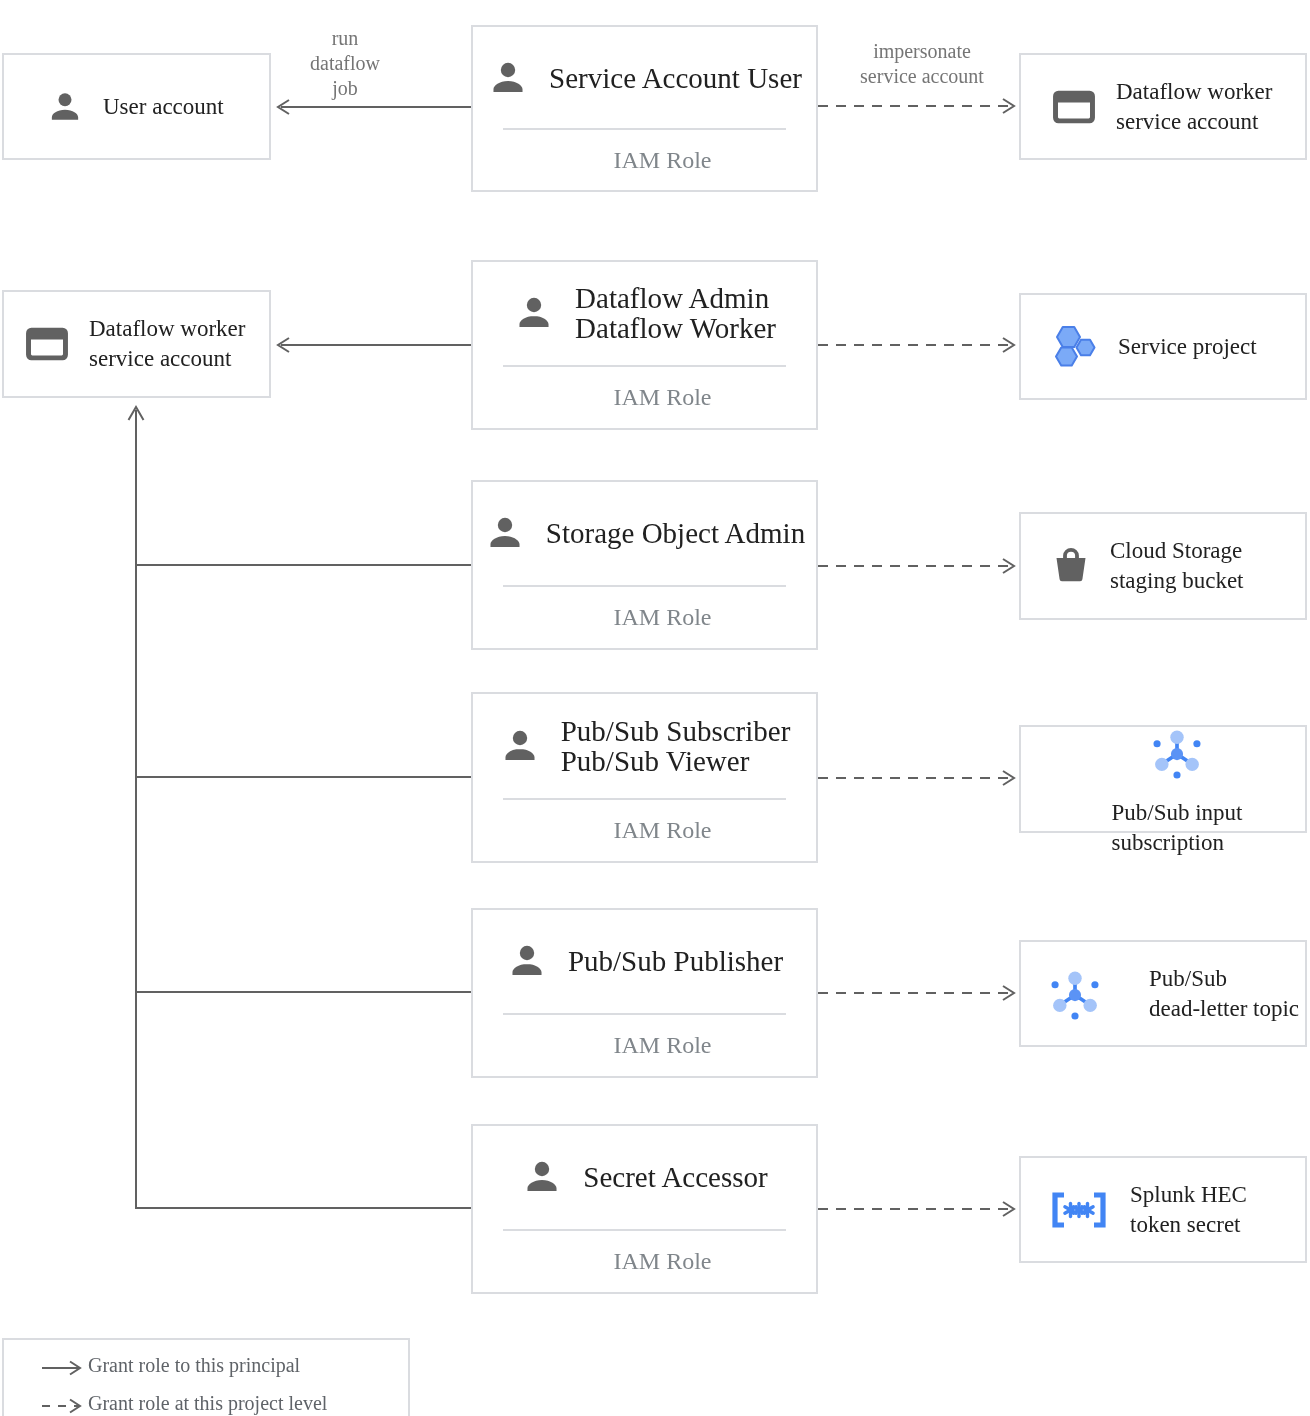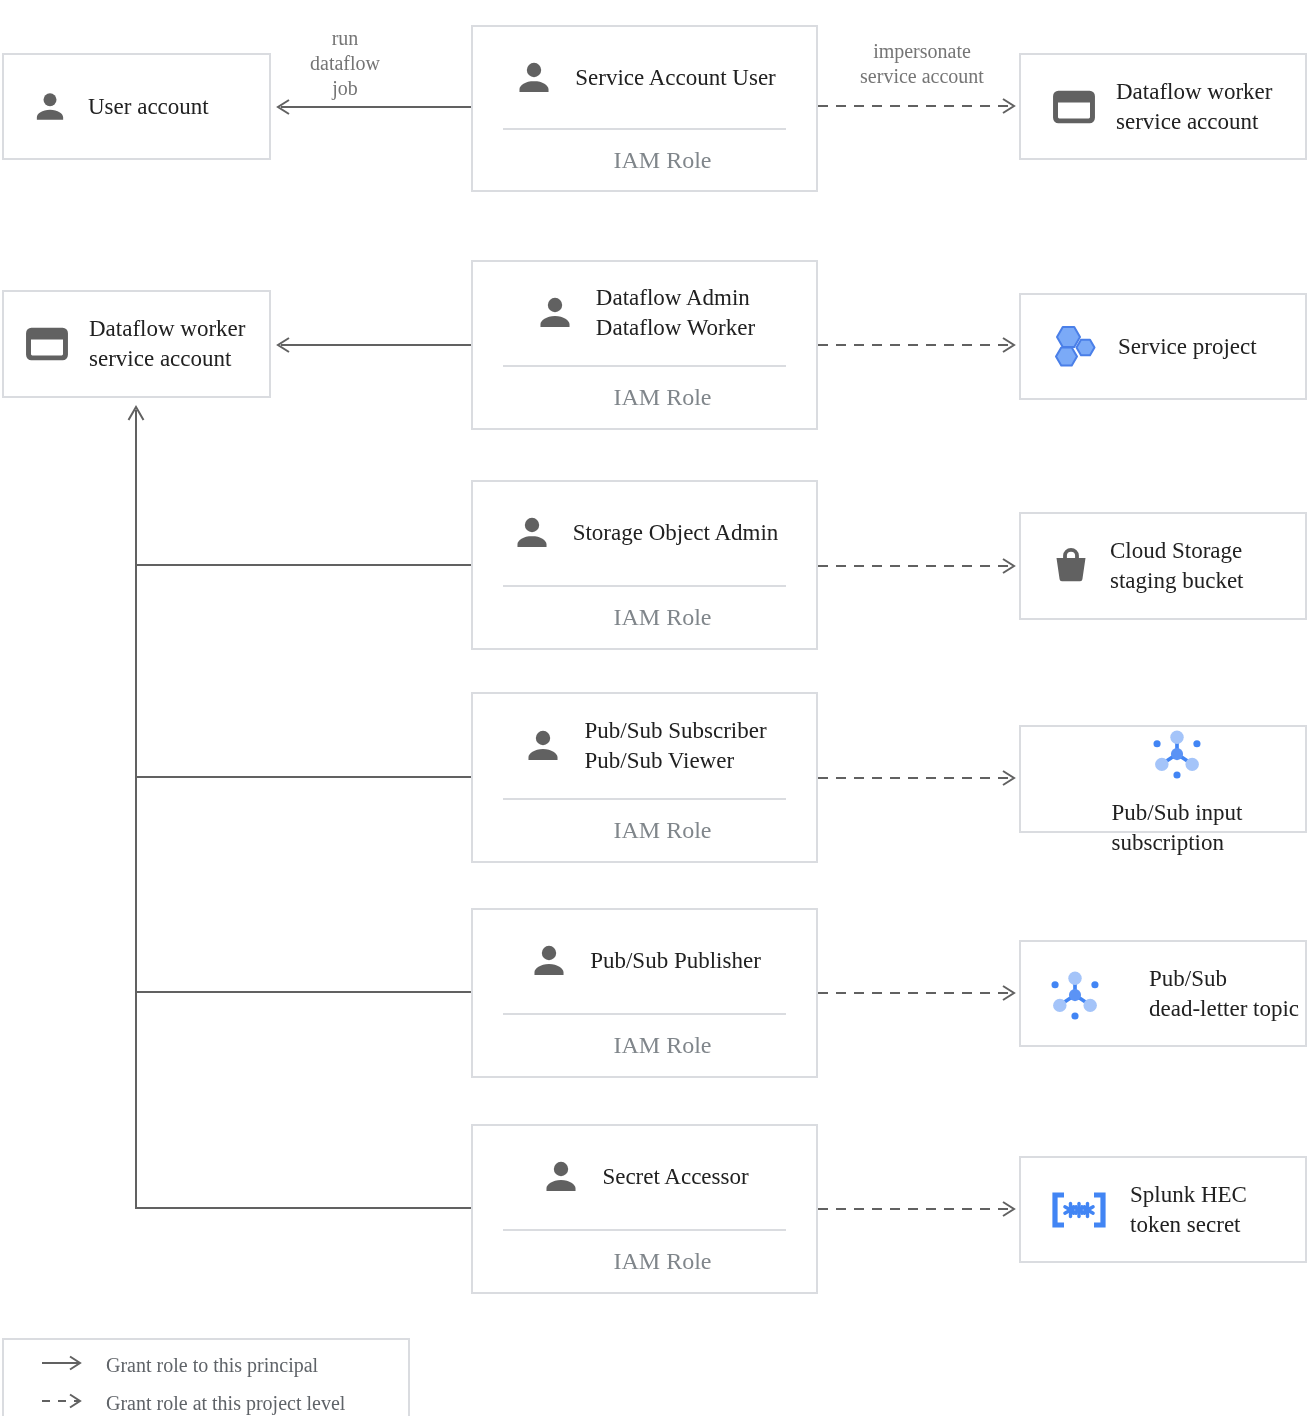--- a/index.html
+++ b/index.html
@@ -7,37 +7,37 @@
     position:relative;width:1310px;height:1416px;background:#ffffff;
     font-family:Liberation Serif, serif;color:#212121;
     overflow:hidden;
     margin-top:20px;
   }
   .wires{position:absolute;left:0;top:0;}
   .box{position:absolute;background:#ffffff;border:2px solid #dadce0;box-sizing:border-box;}
   
   .role{display:flex;flex-direction:column;}
   .role-top{height:62%;display:flex;align-items:center;justify-content:center;gap:20px;}
-  .titles{font-size:23px;line-height:30px;color:#212121;text-align:left;}
+  .titles{font-size:29px;line-height:30px;color:#212121;text-align:left;}
   .titles div{white-space:nowrap;}
   .divider{border-top:2px solid #dadce0;margin:0 30px;height:0;}
   .role-sub{flex:1;display:flex;align-items:center;justify-content:center;
     font-size:24px;color:#80868b;padding-left:36px;}
   
-  .entity{display:flex;align-items:center;gap:19px;padding-left:27px;}
+  .entity{display:flex;align-items:center;gap:19px;padding-left:42px;}
   .entity .lbl{font-size:23px;line-height:30px;color:#212121;}
   .entity .lbl div{white-space:nowrap;}
   .ic{flex:none;display:block;}
   
   .edge-label{position:absolute;text-align:center;font-size:20px;line-height:25px;color:#757575;}
   
   .legend{position:absolute;left:2px;top:1318px;width:408px;height:93px;
     border:2px solid #dadce0;box-sizing:border-box;background:#fff;
     display:flex;flex-direction:column;justify-content:space-evenly;padding-left:36px;}
-  .legend-row{display:flex;align-items:flex-start;gap:18px;}
+  .legend-row{display:flex;align-items:flex-end;}
   .legend-row .txt{font-size:20px;color:#5f6368;}
 </style>
 </head>
 <body>
 
 <div class="canvas">
 
   <svg width="0" height="0" style="position:absolute" aria-hidden="true">
     <defs>
       <symbol id="sym-person" viewBox="0 0 24 24">

